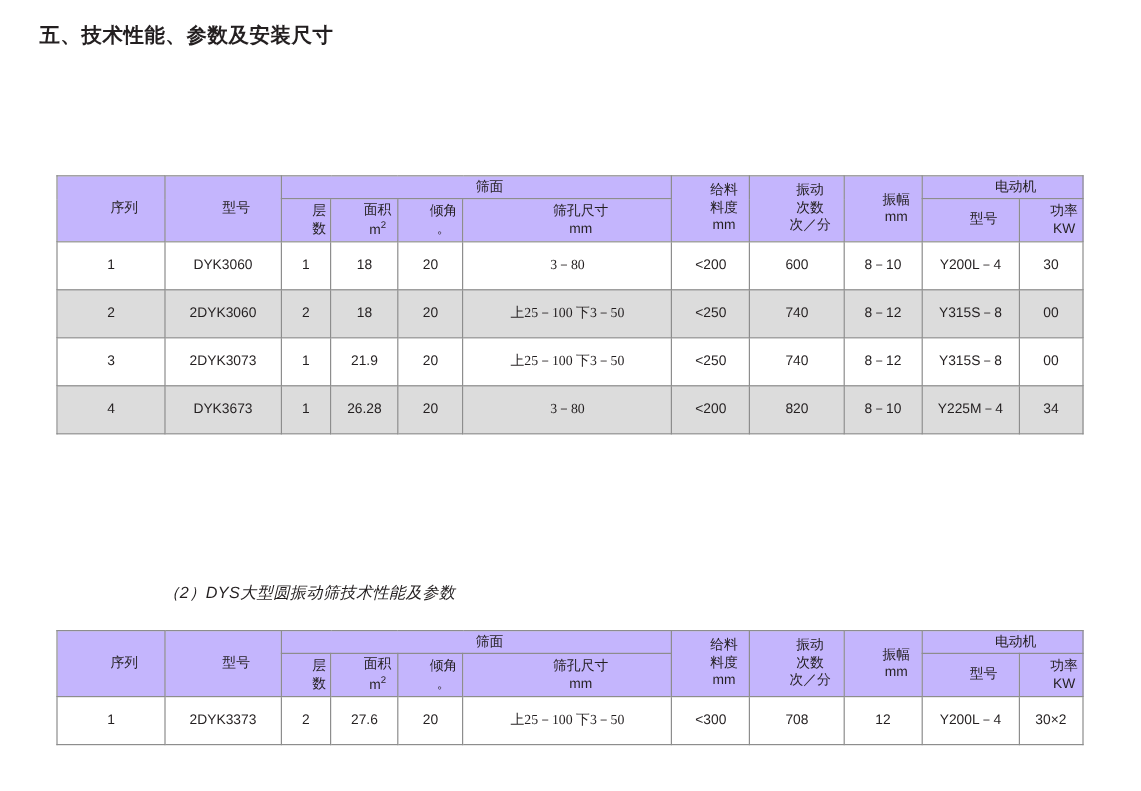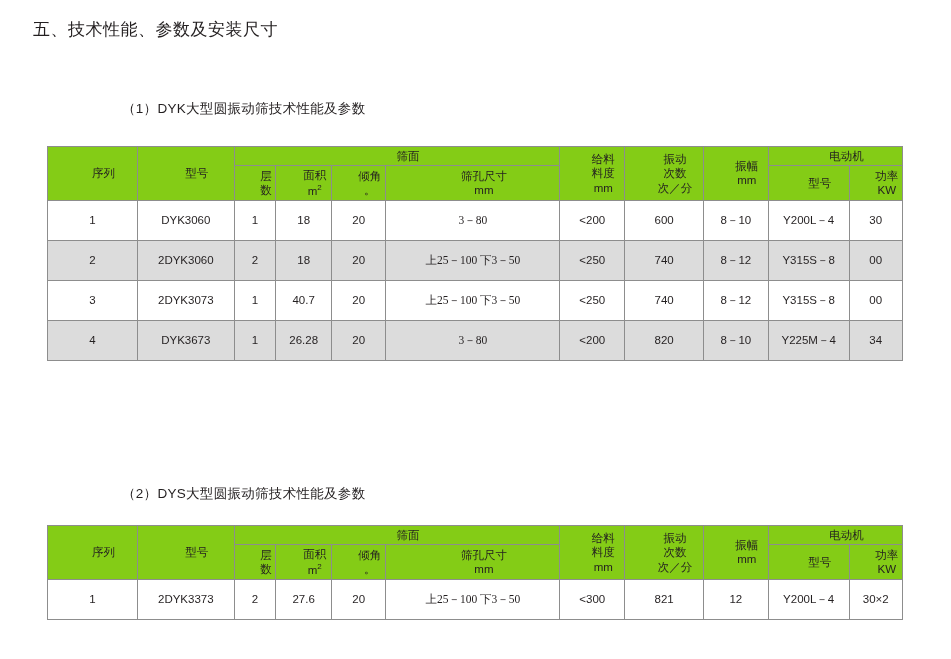--- a/index.html
+++ b/index.html
@@ -18,32 +18,32 @@
   .page {
     position: relative;
     width: 951px;
     height: 659px;
   }
   .section-title {
     position: absolute;
     left: 33px;
     top: 18px;
     font-size: 17px;
-    font-weight: normal;
+    font-weight: bold;
     letter-spacing: 0.5px;
     color: #231f20;
   }
   .sub-title {
     position: absolute;
     font-size: 13.5px;
     color: #231f20;
     letter-spacing: 0.3px;
   }
   .sub-title-1 { left: 122px; top: 100px; }
-  .sub-title-2 { left: 122px; top: 485px; }
+  .sub-title-2 { left: 136px; top: 485px; font-style: italic; }
 
   table.spec {
     position: absolute;
     border-collapse: collapse;
     table-layout: fixed;
     font-size: 11.5px;
     color: #231f20;
     background: #ffffff;
   }
   table.t1 { left: 47px; top: 146px; width: 856px; }
@@ -52,21 +52,21 @@
   table.spec th,
   table.spec td {
     border: 1px solid #8d8d8d;
     text-align: center;
     vertical-align: middle;
     padding: 2px 2px;
     font-weight: normal;
     line-height: 1.25;
   }
   table.spec thead th {
-    background: #84cc16;
+    background: #c4b5fd;
     padding-left: 24px;
   }
   .hdr-cell-lines {
     display: block;
   }
   .hdr-cell-lines span {
     display: block;
   }
   sup.unit {
     font-size: 8px;
@@ -94,21 +94,20 @@
   .c-motor-power { width: 51px; }
   .nowrap { white-space: nowrap; font-family: Liberation Serif, serif; }
 </style>
 </head>
 <body>
 
 <div class="page">
 
   <div class="section-title">五、技术性能、参数及安装尺寸</div>
 
-  <div class="sub-title sub-title-1">（1）DYK大型圆振动筛技术性能及参数</div>
 
   <table class="spec t1">
     <colgroup>
       <col class="c-seq">
         <col class="c-model">
         <col class="c-layer">
         <col class="c-area">
         <col class="c-angle">
       <col class="c-hole">
         <col class="c-feed">
@@ -202,21 +201,21 @@
         <td>&lt;250</td>
         <td>740</td>
         <td>8－12</td>
         <td>Y315S－8</td>
         <td>00</td>
       </tr>
       <tr class="row-odd">
         <td>3</td>
         <td>2DYK3073</td>
         <td>1</td>
-        <td>40.7</td>
+        <td>21.9</td>
         <td>20</td>
         <td class="nowrap">上25－100  下3－50</td>
         <td>&lt;250</td>
         <td>740</td>
         <td>8－12</td>
         <td>Y315S－8</td>
         <td>00</td>
       </tr>
       <tr class="row-even">
         <td>4</td>
@@ -313,21 +312,21 @@
     </thead>
     <tbody>
       <tr class="row-odd">
         <td>1</td>
         <td>2DYK3373</td>
         <td>2</td>
         <td>27.6</td>
         <td>20</td>
         <td class="nowrap">上25－100  下3－50</td>
         <td>&lt;300</td>
-        <td>821</td>
+        <td>708</td>
         <td>12</td>
         <td>Y200L－4</td>
         <td>30×2</td>
       </tr>
     </tbody>
   </table>
 
 </div>
 
 </body></html>

